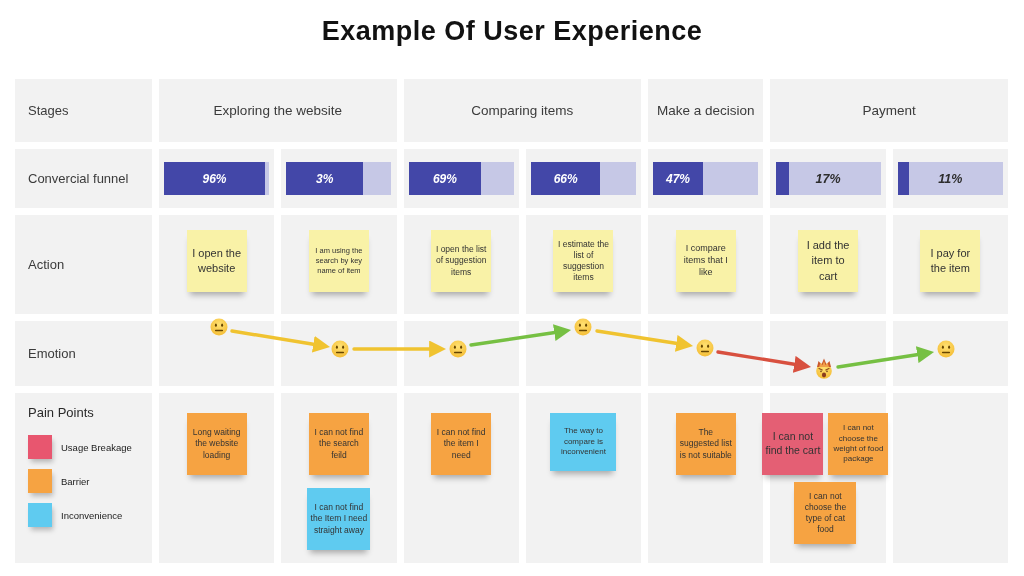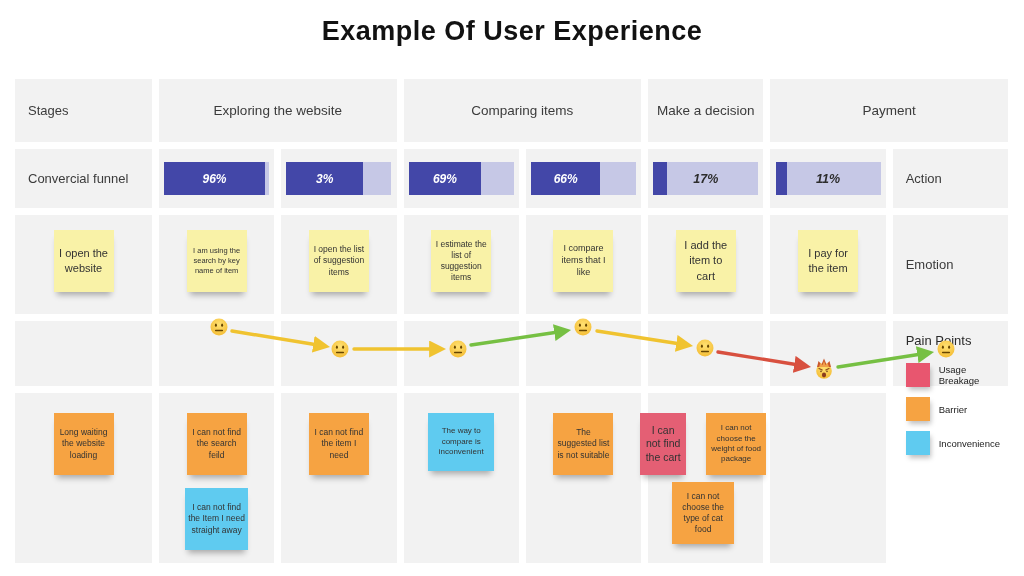--- a/index.html
+++ b/index.html
@@ -83,20 +83,27 @@
     </div>
     <div class="cell bar-cell">
       <div class="bar">
         <div class="bar-fill" style="width: 66%;">
           <span class="bar-label">66%</span>
         </div>
       </div>
     </div>
     <div class="cell bar-cell">
       <div class="bar">
+        <div class="bar-fill" style="width: 47%;">
+          <span class="bar-label">47%</span>
+        </div>
+      </div>
+    </div>
+    <div class="cell bar-cell">
+      <div class="bar">
         <div class="bar-fill" style="width: 13%;"></div>
         <span class="bar-label overlay">17%</span>
       </div>
     </div>
     <div class="cell bar-cell">
       <div class="bar">
         <div class="bar-fill" style="width: 11%;"></div>
         <span class="bar-label overlay">11%</span>
       </div>
     </div>
@@ -158,21 +165,21 @@
     <div class="cell pain-cell">
       <div class="note orange sm">I can not find the item I need</div>
     </div>
     <div class="cell pain-cell">
       <div class="note blue" style="width:66px;min-height:58px;font-size:8px;">The way to compare is inconvenient</div>
     </div>
     <div class="cell pain-cell">
       <div class="note orange sm">The suggested list is not suitable</div>
     </div>
     <div class="cell rel">
-      <div class="note pink pn" style="left:-8px;width:46px;font-size:10.5px;">I can not find the cart</div>
+      <div class="note pink pn" style="left:-8px;width:61px;font-size:10.5px;">I can not find the cart</div>
       <div class="note orange pn xs" style="left:58px;width:60px;font-size:8px;">I can not choose the weight of food package</div>
       <div class="note orange pn sm" style="left:24px;top:89px;width:62px;">I can not choose the type of cat food</div>
     </div>
     <div class="cell"></div>
   </div>
 
   <svg class="emotion-svg" viewBox="0 0 1024 72">
       <defs>
         <radialGradient id="faceg" cx="50%" cy="35%" r="75%">
           <stop offset="0%" stop-color="#ffe173"></stop>

